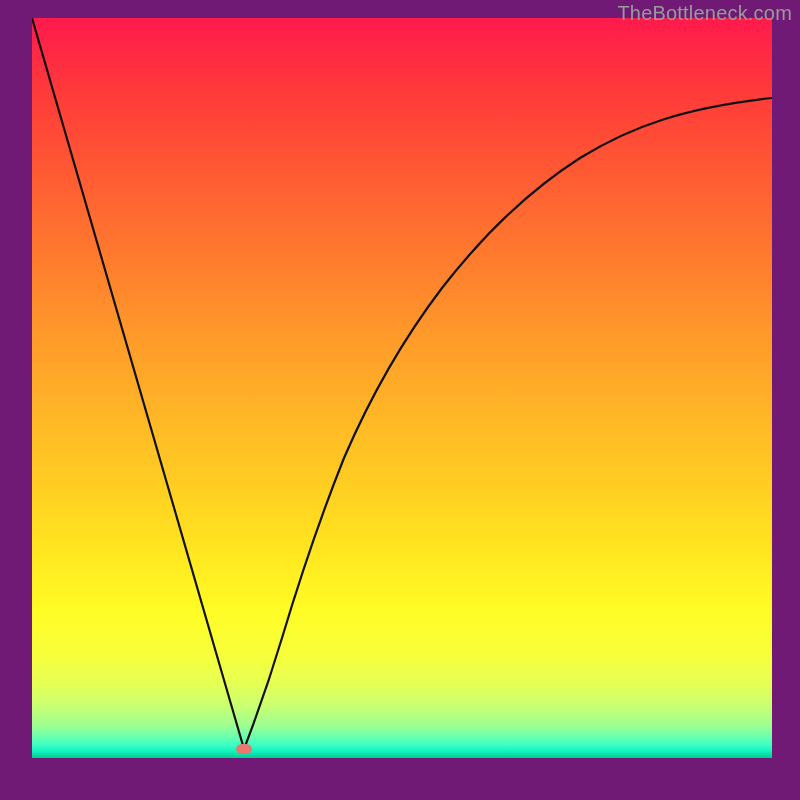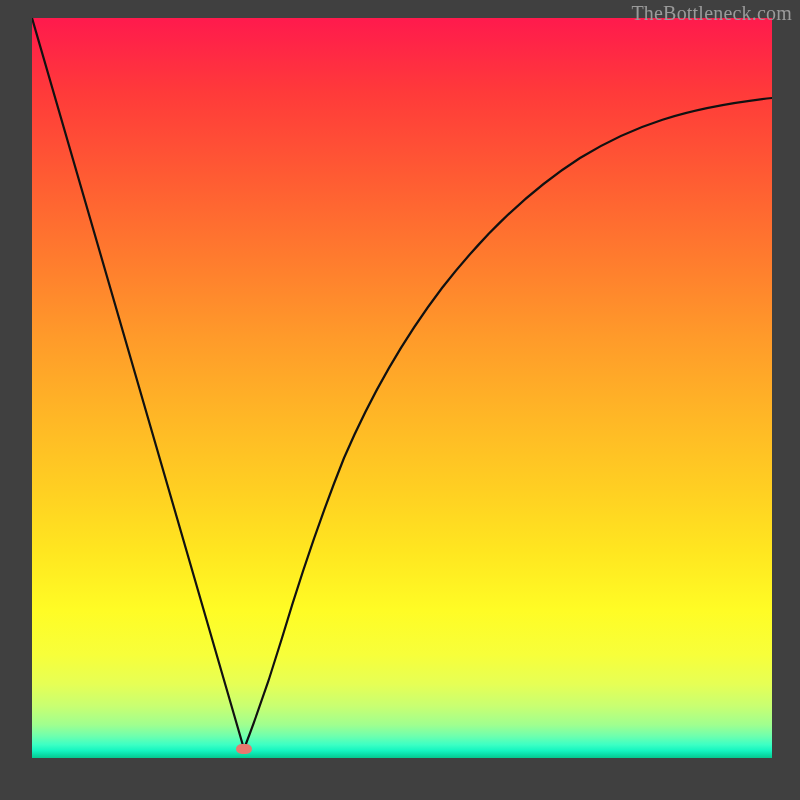--- a/index.html
+++ b/index.html
@@ -8,22 +8,21 @@
     width: 800px;
     height: 800px;
     overflow: hidden;
     background: #000;
     font-family: Arial, Helvetica, sans-serif;
   }
   .frame {
     position: relative;
     width: 800px;
     height: 800px;
-    background: #404040;
-    font-family: Liberation Serif, serif;
+    background: #701a75;
   }
   .plot-area {
     position: absolute;
     left: 32px;
     top: 18px;
     width: 740px;
     height: 740px;
     background: linear-gradient(to bottom,
       #ff1a4d 0%,
       #ff3a3a 10%,

